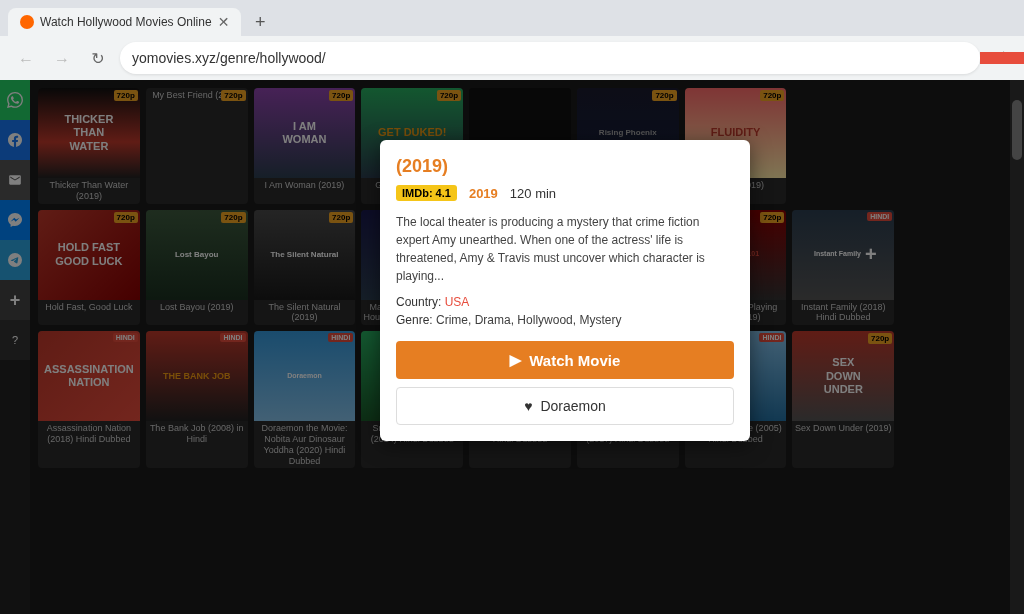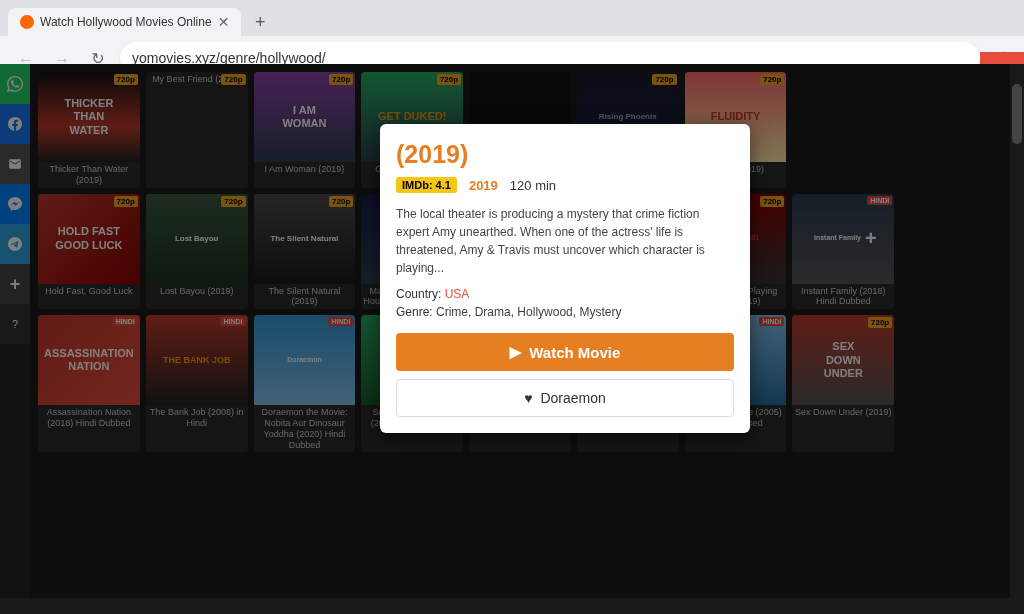--- a/index.html
+++ b/index.html
@@ -1,21 +1,21 @@
 <!DOCTYPE html>
 <html><head>
   <meta charset="utf-8">
   <style>
     * { margin: 0; padding: 0; box-sizing: border-box; }
     body { width: 1024px; height: 614px; overflow: hidden; background: #1a1a1a; font-family: Arial, sans-serif; }
 
     
     .browser-chrome {
       background: #f1f3f4;
-      height: 64px;
+      height: 80px;
     }
     .tab-bar {
       display: flex;
       align-items: center;
       padding: 8px 8px 0;
       background: #dee1e6;
       height: 36px;
     }
     .tab {
       display: flex;
@@ -233,21 +233,21 @@
       top: 60px;
       left: 380px;
       width: 370px;
       background: white;
       border-radius: 6px;
       z-index: 20;
       padding: 16px;
       box-shadow: 0 4px 20px rgba(0,0,0,0.5);
     }
     .popup-year {
-      font-size: 25px;
+      font-size: 18px;
       font-weight: bold;
       color: #e67e22;
       margin-bottom: 8px;
     }
     .popup-meta {
       display: flex;
       align-items: center;
       gap: 12px;
       margin-bottom: 12px;
     }

